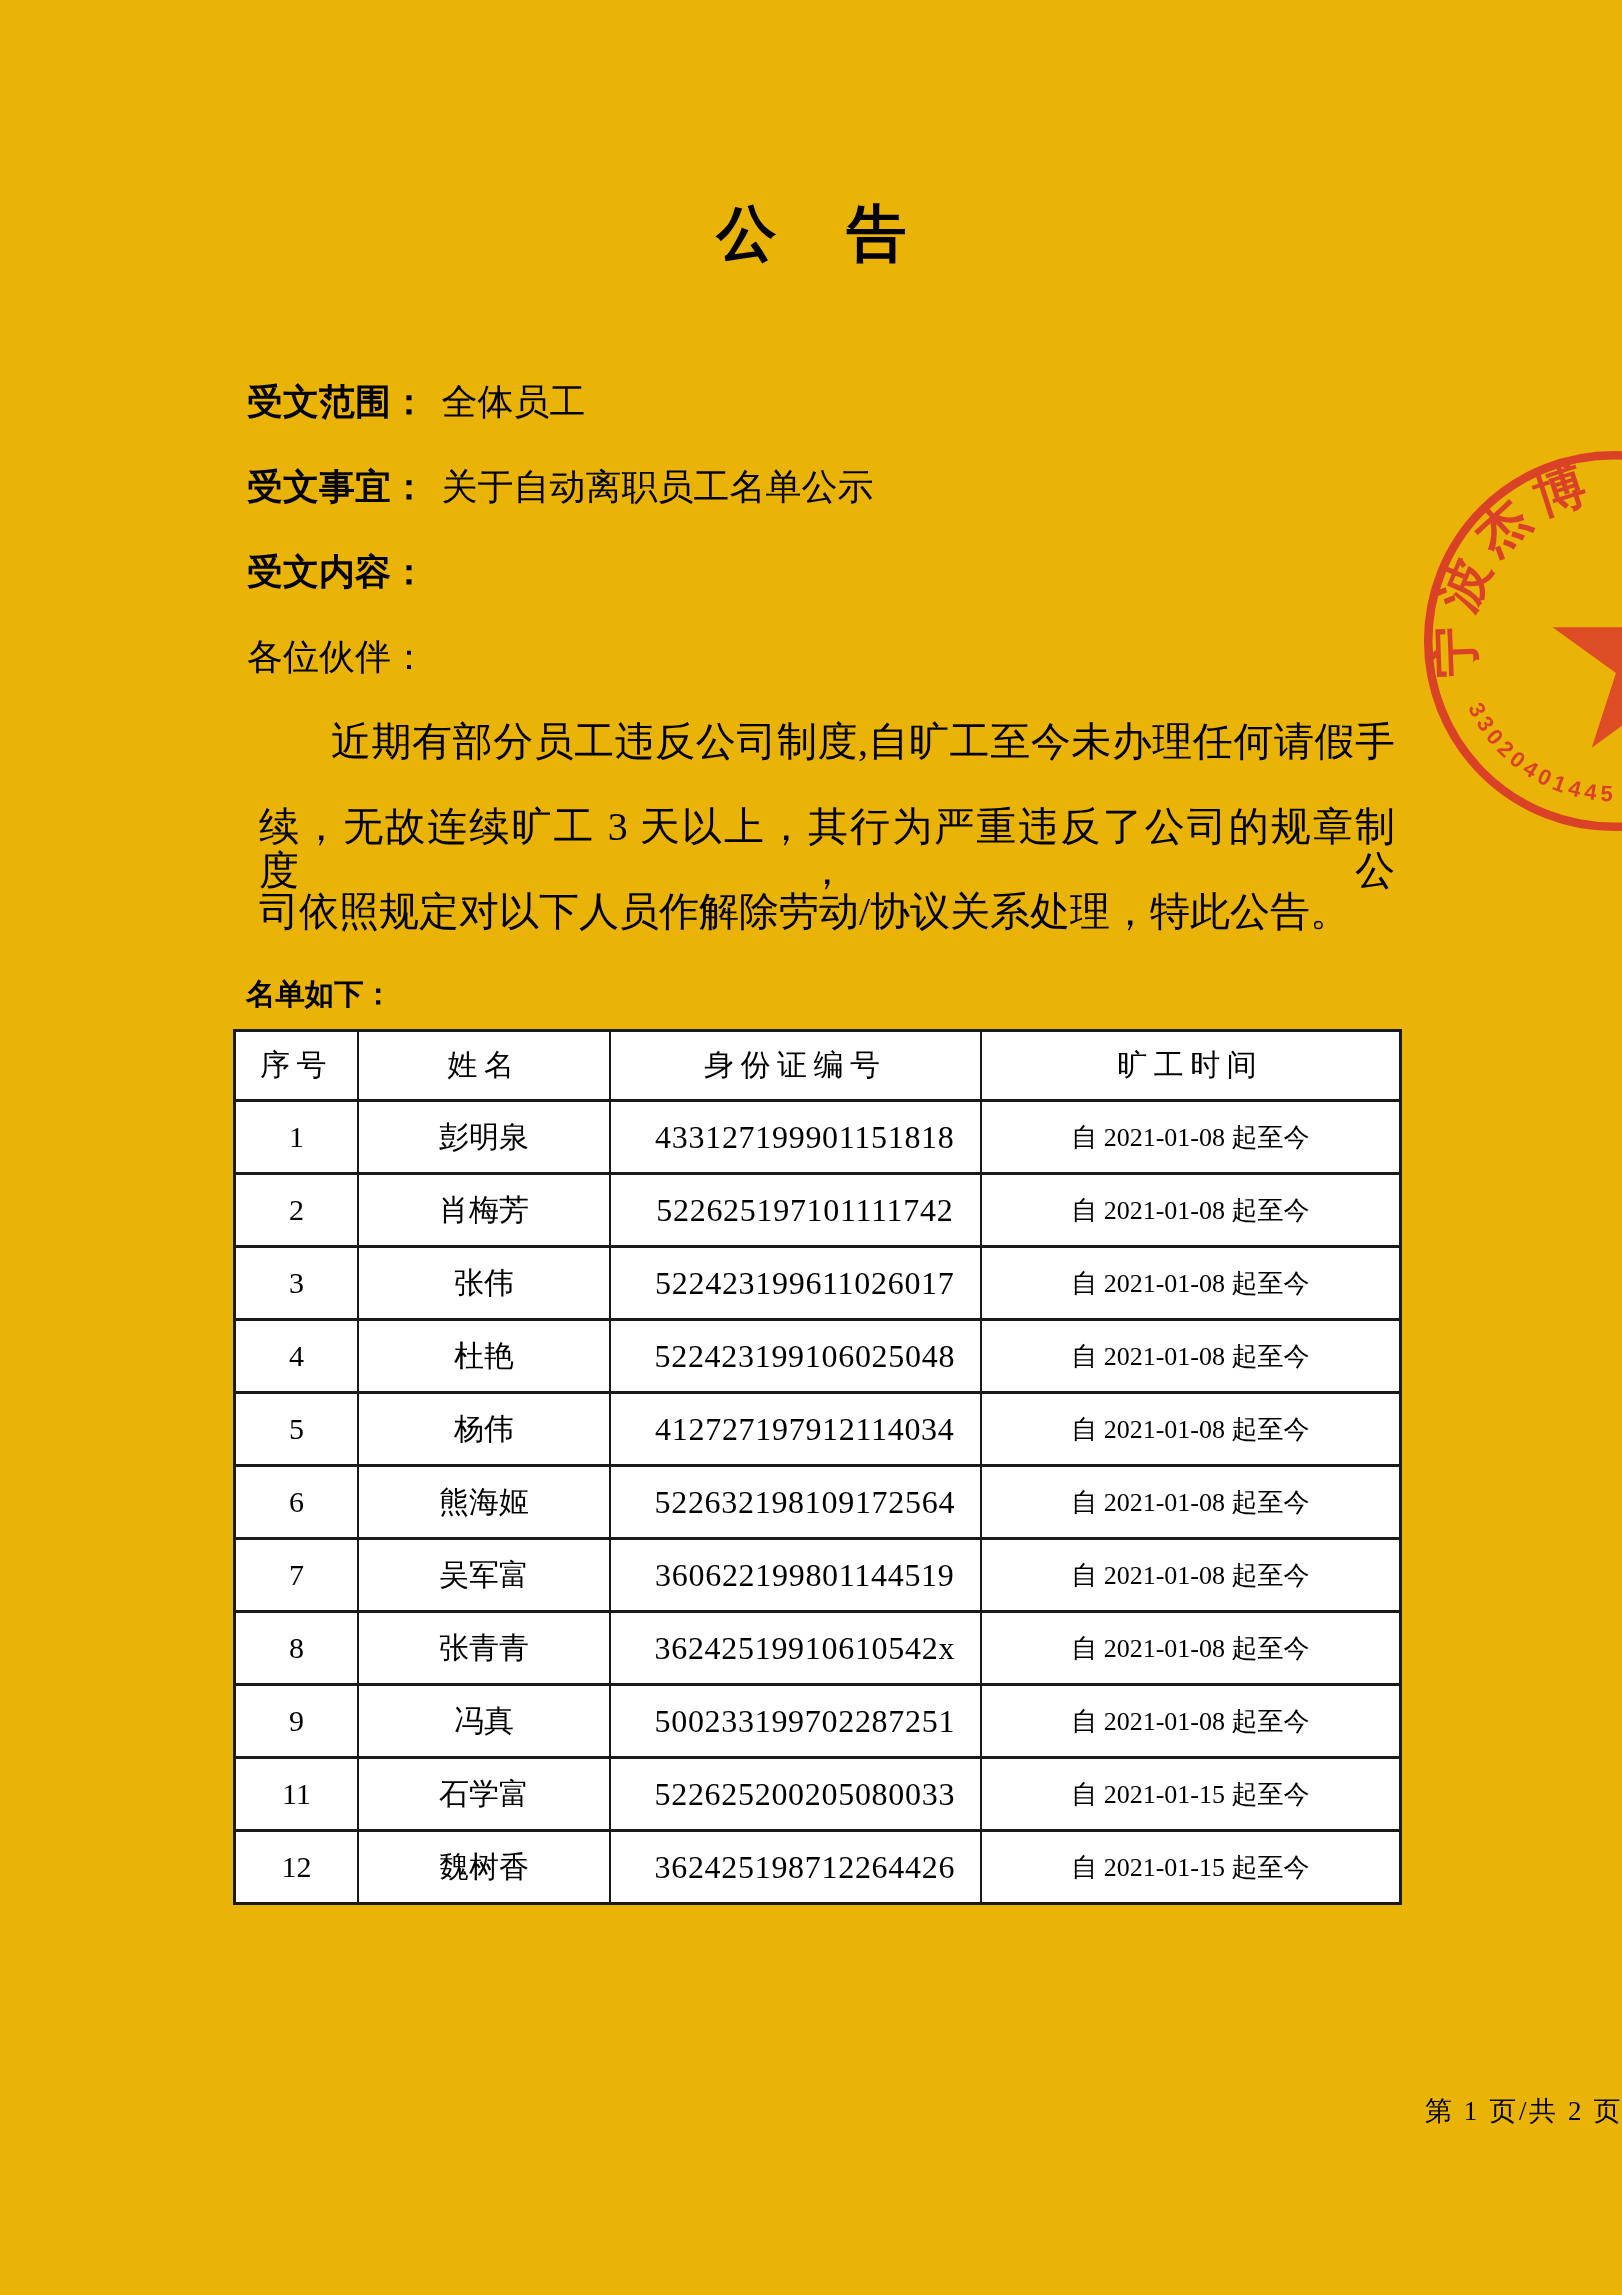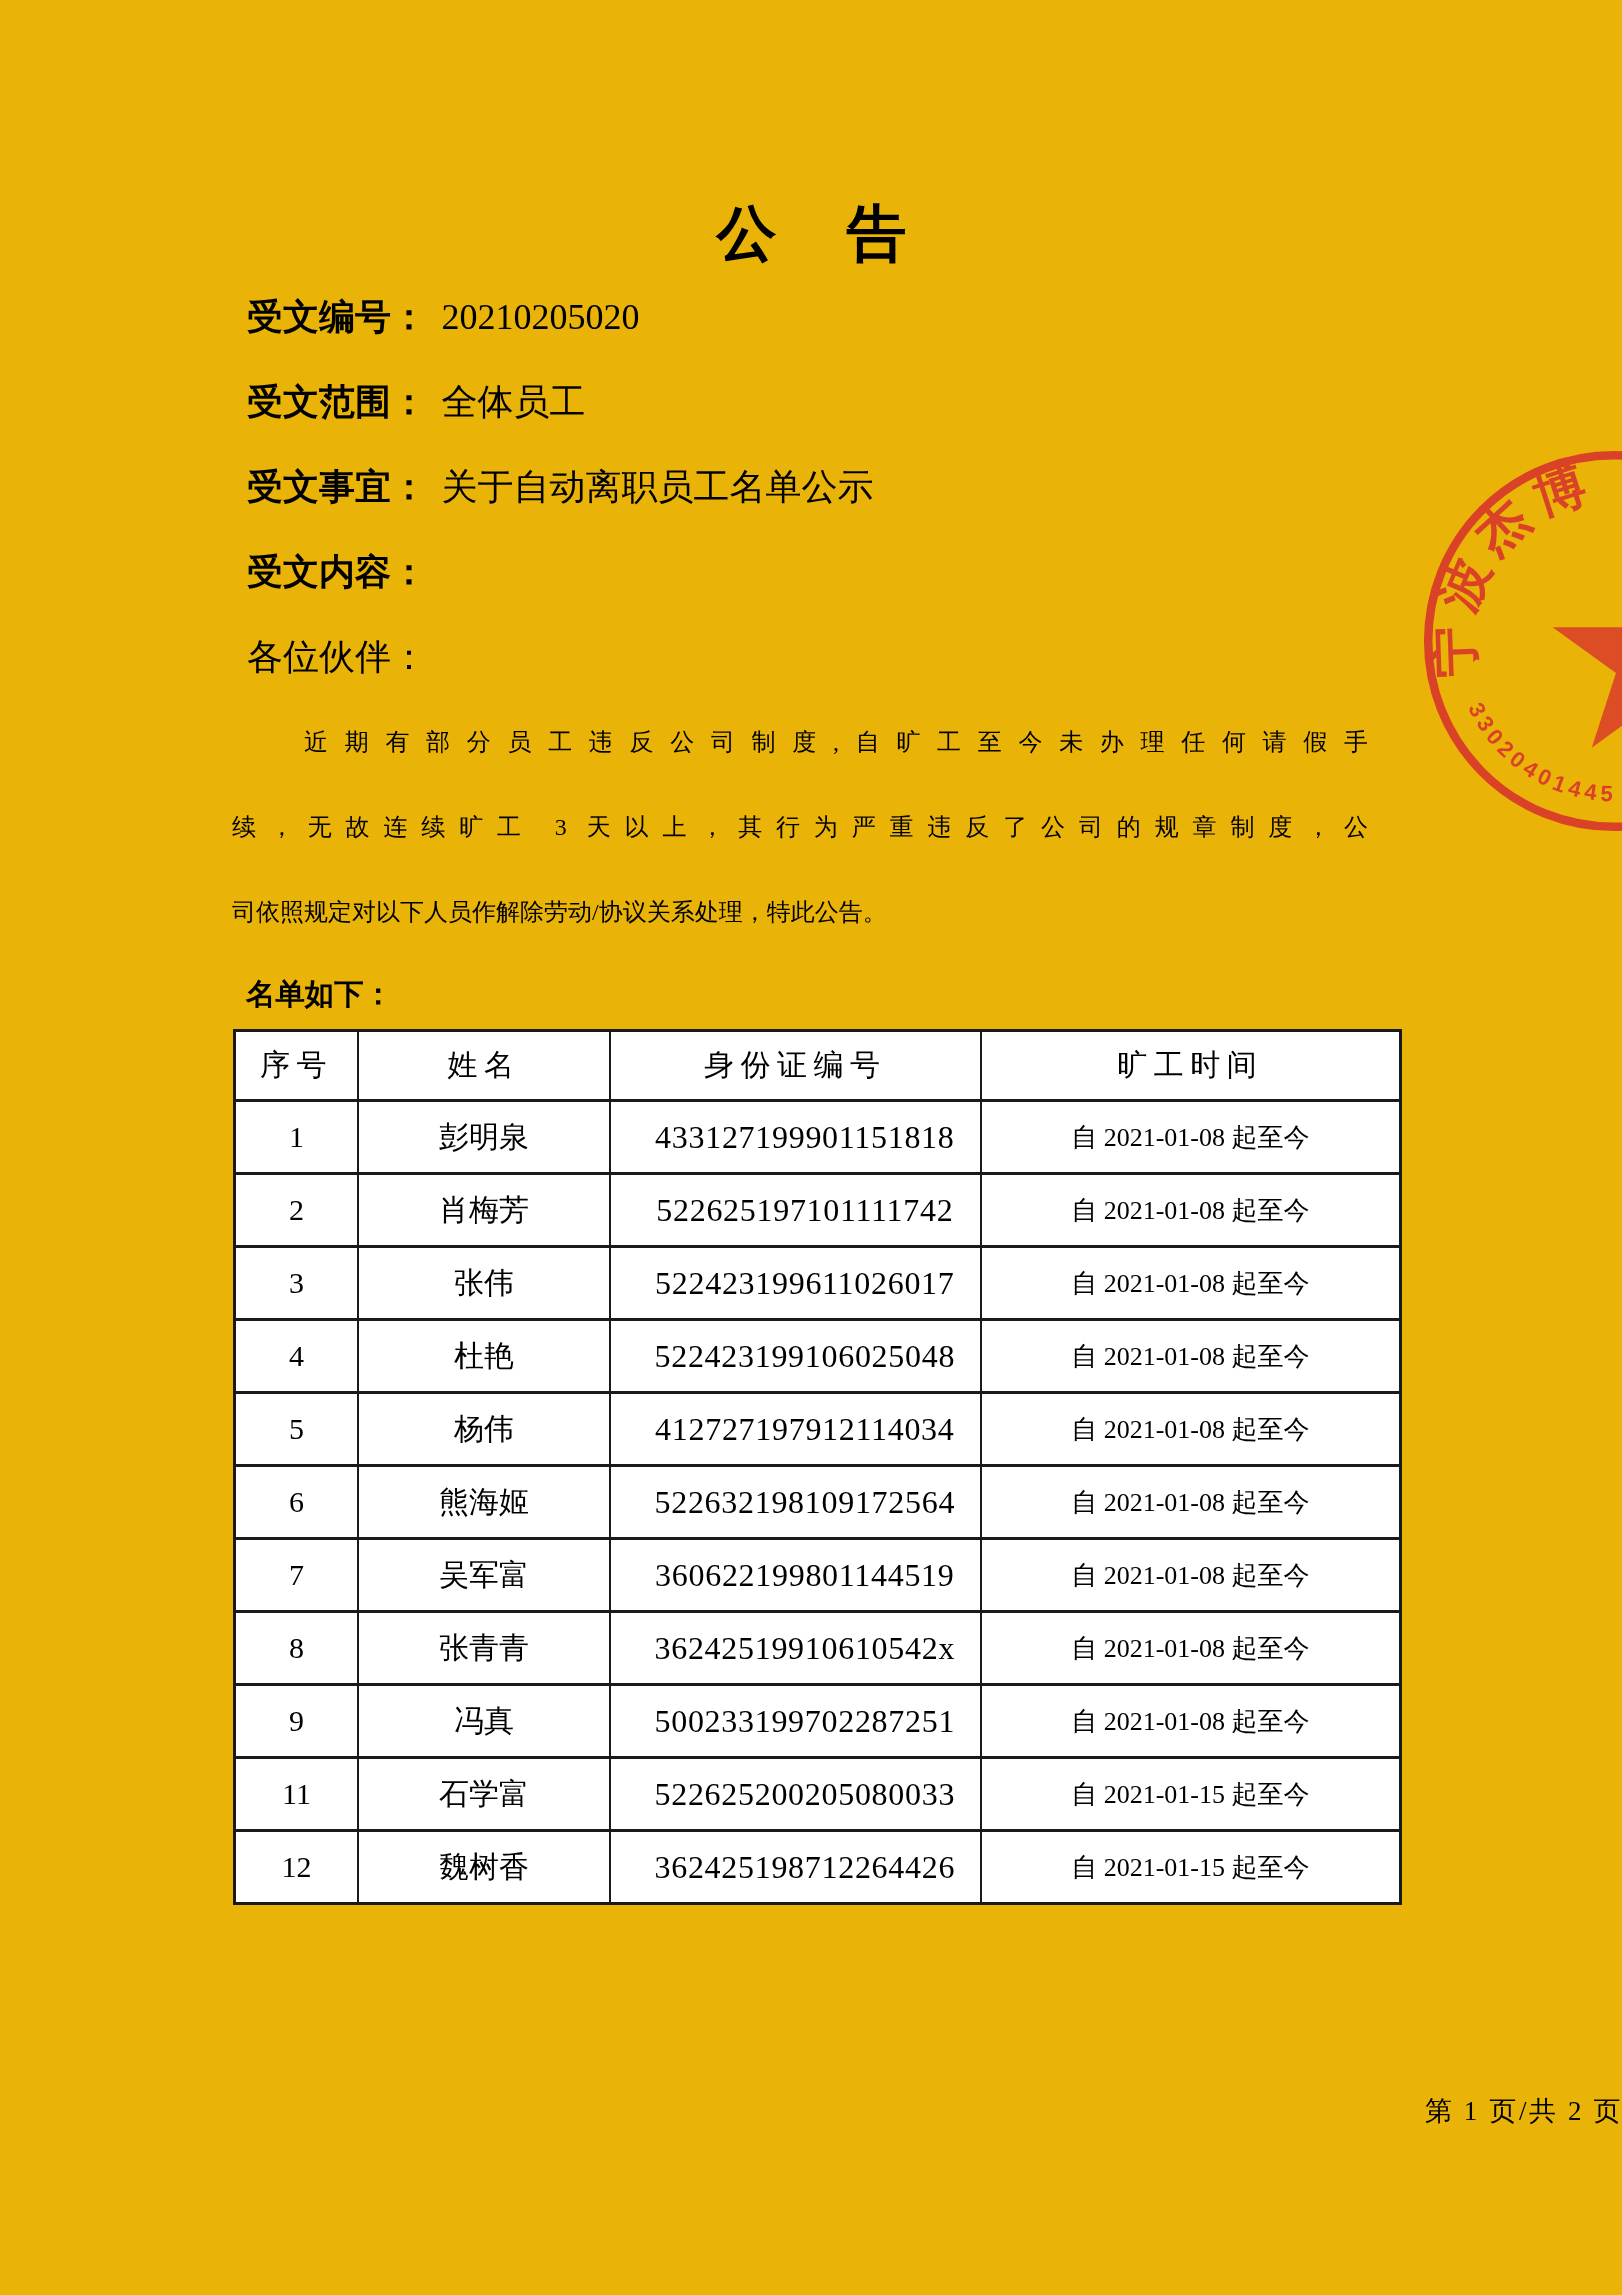--- a/index.html
+++ b/index.html
@@ -32,22 +32,22 @@
   .meta-row.r1 { top: 381px; }
   .meta-row.r2 { top: 466px; }
   .meta-row.r3 { top: 551px; }
   .meta-label { font-weight: bold; }
   .meta-value { margin-left: 14.4px; font-weight: normal; }
   .salutation {
     position: absolute; left: 247px; top: 636px;
     font-size: 36px; line-height: 43px;
   }
   .para-line {
-    position: absolute; left: 232px; width: 1136px;
-    font-size: 24px; line-height: 44px;
+    position: absolute; left: 259px; width: 1136px;
+    font-size: 40px; line-height: 44px;
   }
   .para-line.justify { text-align: justify; text-align-last: justify; }
   .para-line.indent { text-indent: 72px; }
   .para-line.l0 { top: 720px; }
   .para-line.l1 { top: 805px; }
   .para-line.l2 { top: 890px; }
   .list-intro {
     position: absolute; left: 246px; top: 975px;
     font-size: 29.4px; font-weight: bold;
     font-family: "Liberation Sans", "DejaVu Sans", sans-serif;
@@ -105,23 +105,20 @@
     letter-spacing: 7px;
   }
 </style>
 </head>
 <body>
 
 <div class="page">
 
   <div class="title">公 告</div>
 
-  <div class="meta-row r0">
-    <span class="meta-label">受文编号：</span><span class="meta-value">20210205020</span>
-  </div>
   <div class="meta-row r1">
     <span class="meta-label">受文范围：</span><span class="meta-value">全体员工</span>
   </div>
   <div class="meta-row r2">
     <span class="meta-label">受文事宜：</span><span class="meta-value">关于自动离职员工名单公示</span>
   </div>
   <div class="meta-row r3">
     <span class="meta-label">受文内容：</span><span class="meta-value"></span>
   </div>
 

